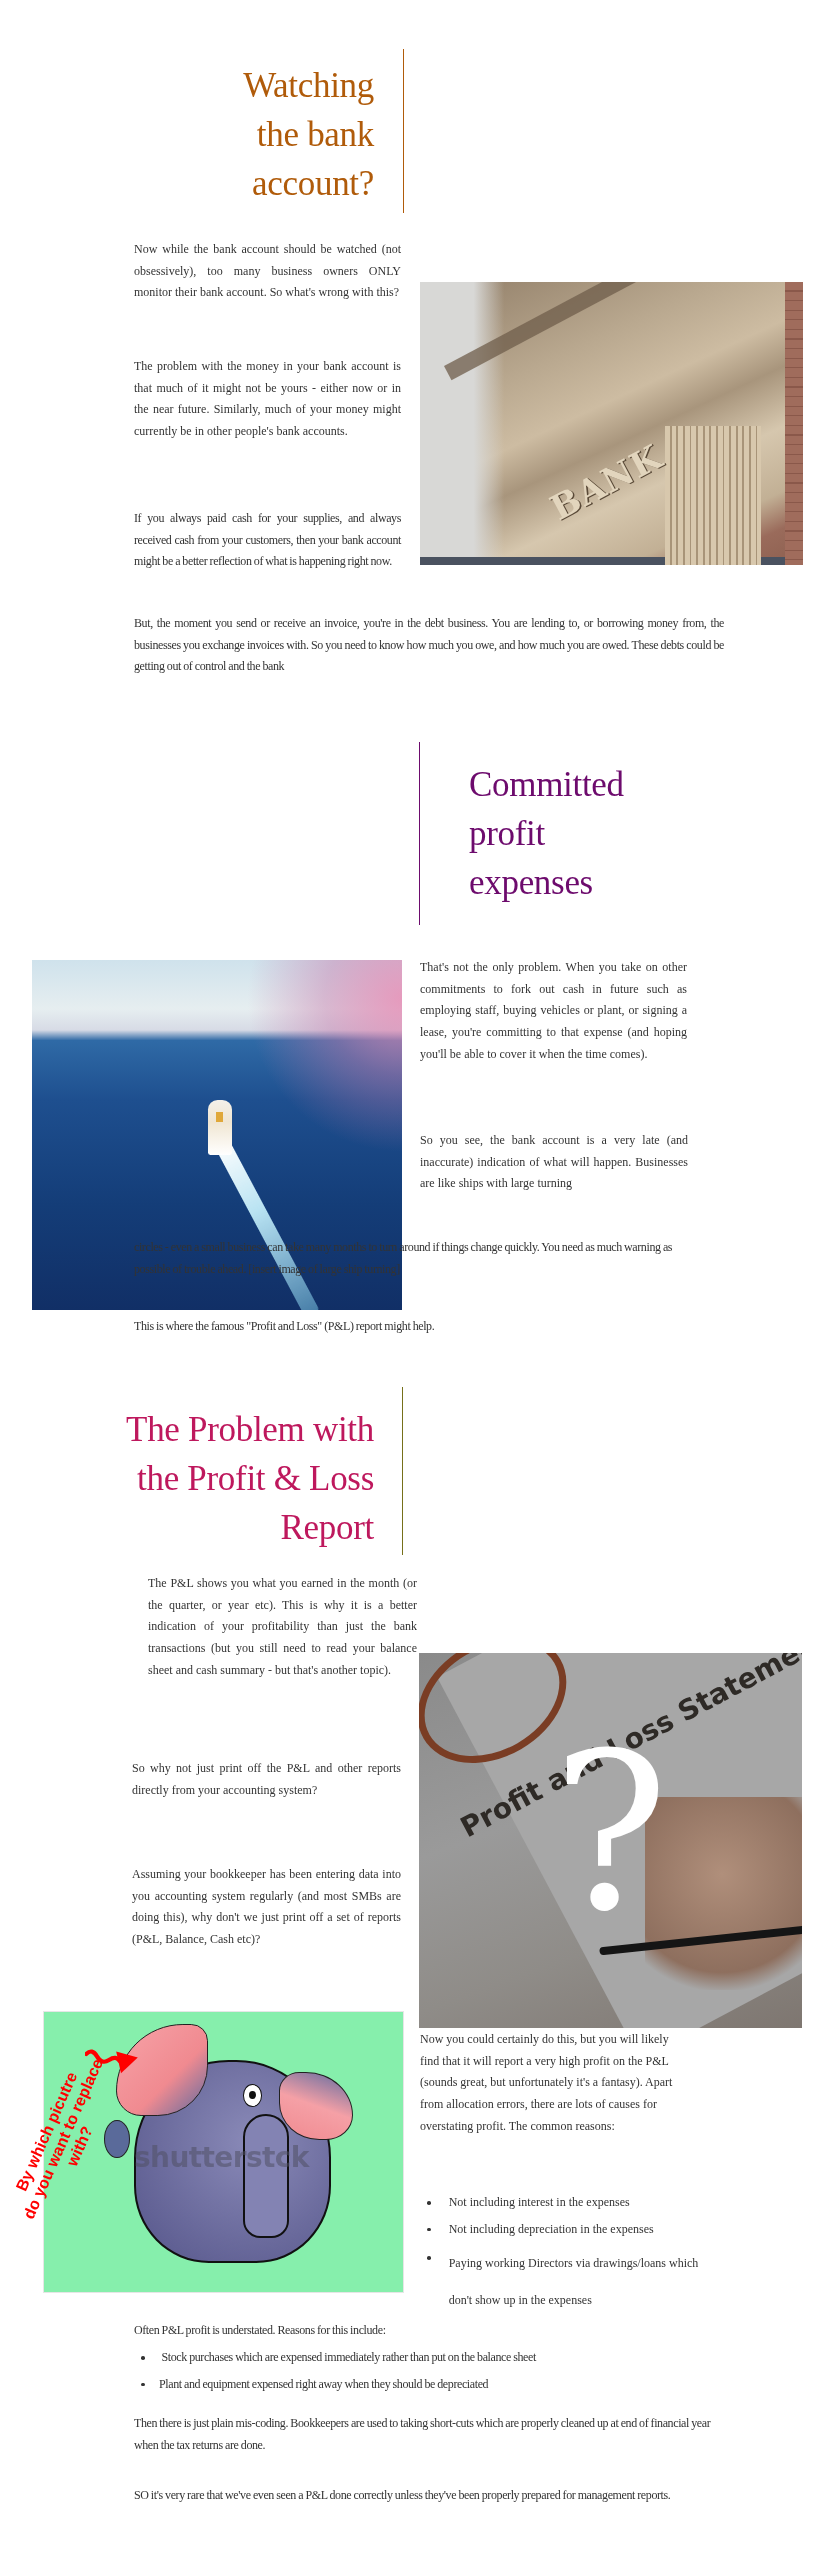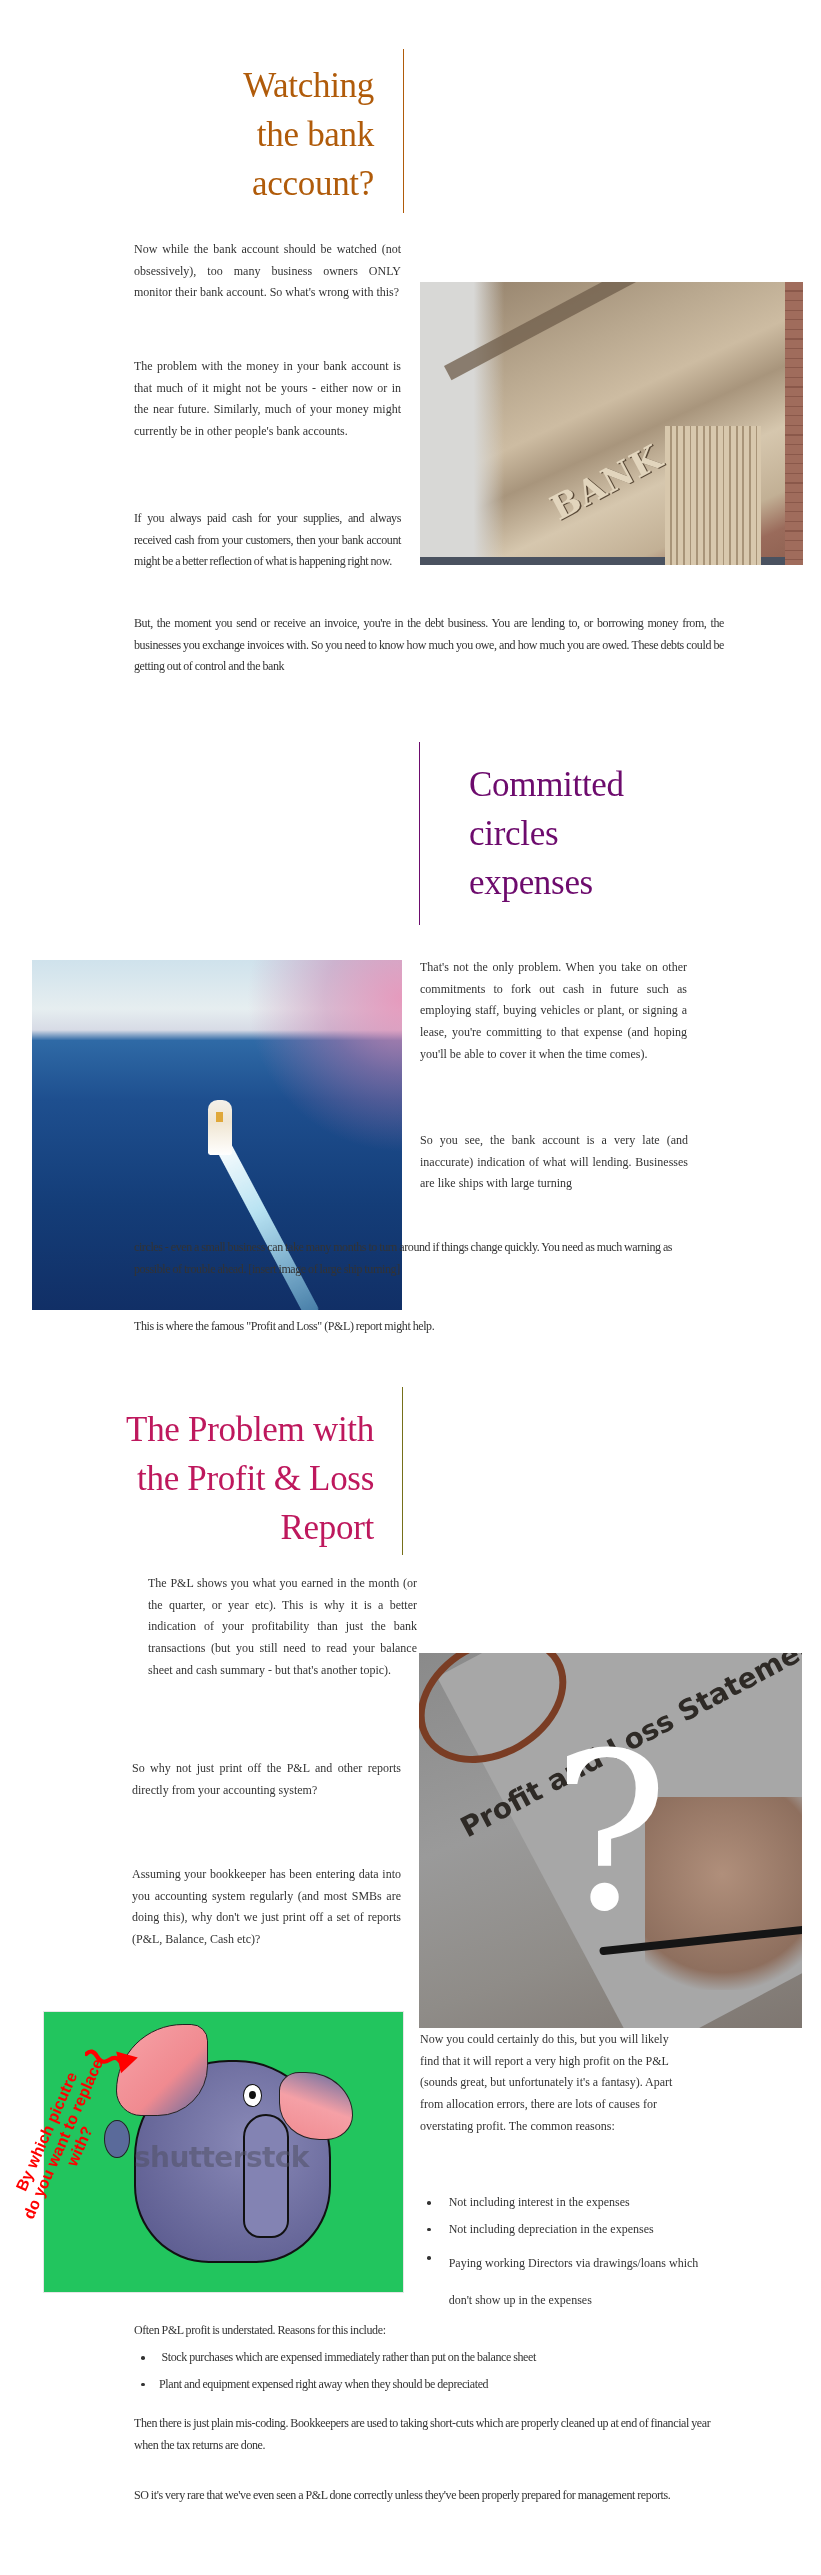--- a/index.html
+++ b/index.html
@@ -105,21 +105,21 @@
   }
   .pl .pen {
     position: absolute; left: 180px; top: 283px; width: 217px; height: 8.4px; background: #151515;
     border-radius: 4.2px; transform: rotate(-6deg);
   }
   .pl .qmark {
     position: absolute; left: 0; right: 0; top: 72px; text-align: center;
     font-family: "DejaVu Serif", serif; font-size: 217px; line-height: 217px; color: #ffffff;
   }
   
-  .eleph-box { border: 0.6px solid #e6e6e6; background: #22c55e; }
+  .eleph-box { border: 0.6px solid #e6e6e6; background: #86efac; }
   .eleph-body {
     position: absolute; left: 90px; top: 48px; width: 193px; height: 199px;
     background: radial-gradient(ellipse at 60% 40%, #8a8ab8 0%, #6a6a9c 60%, #55558a 100%);
     border: 2.4px solid #111; border-radius: 48% 48% 38% 38%;
   }
   .eleph-ear-l {
     position: absolute; left: 72px; top: 12px; width: 90px; height: 90px;
     background: linear-gradient(135deg, #f7a3a8 0%, #f08a90 60%, #5d6aa0 100%);
     border-radius: 80% 20% 60% 30%; border: 1.8px solid #222;
   }
@@ -177,33 +177,33 @@
   <div class="cornice"></div>
   <div class="pillar"></div>
   <div class="word">BANK</div>
 </div>
 
 <p class="para just abs narrow" style="left:134px; top:613px; width:590px;">But, the moment you send or receive an invoice, you're in the debt business. You are lending to, or borrowing money from, the businesses you exchange invoices with. So you need to know how much you owe, and how much you are owed. These debts could be getting out of control and the bank</p>
 
 <div class="vline" style="left:419px; top:742px; height:183px; background:#6d0b6d;"></div>
 <h2 class="heading h2 abs" style="left:457px; top:748px; width:253px;">
   <span>Committed</span><br>
-  <span>circles</span><br>
+  <span>profit</span><br>
   <span>expenses</span>
 </h2>
 
 <div class="img-box ship" style="left:32px; top:960px; width:370px; height:350px;">
   <div class="glow"></div>
   <div class="wake"></div>
   <div class="vessel"></div>
   <div class="funnel"></div>
 </div>
 
 <p class="para just abs" style="left:420px; top:957px; width:267px;">That's not the only problem. When you take on other commitments to fork out cash in future such as employing staff, buying vehicles or plant, or signing a lease, you're committing to that expense (and hoping you'll be able to cover it when the time comes).</p>
-<p class="para just abs" style="left:420px; top:1130px; width:268px;">So you see, the bank account is a very late (and inaccurate) indication of what will lending. Businesses are like ships with large turning</p>
+<p class="para just abs" style="left:420px; top:1130px; width:268px;">So you see, the bank account is a very late (and inaccurate) indication of what will happen. Businesses are like ships with large turning</p>
 
 <p class="para abs narrow" style="left:134px; top:1237px; width:572px;">circles - even a small business can take many months to turn around if things change quickly. You need as much warning as possible of trouble ahead. [insert image of large ship turning]</p>
 <p class="para abs narrow" style="left:134px; top:1316px; width:572px;">This is where the famous "Profit and Loss" (P&amp;L) report might help.</p>
 
 <h2 class="heading h3 abs" style="left:60px; top:1393px; width:302px;">
   <span>The Problem with</span><br>
   <span>the Profit &amp; Loss</span><br>
   <span>Report</span>
 </h2>
 <div class="vline" style="left:402px; top:1387px; height:168px; background:#76701a;"></div>

